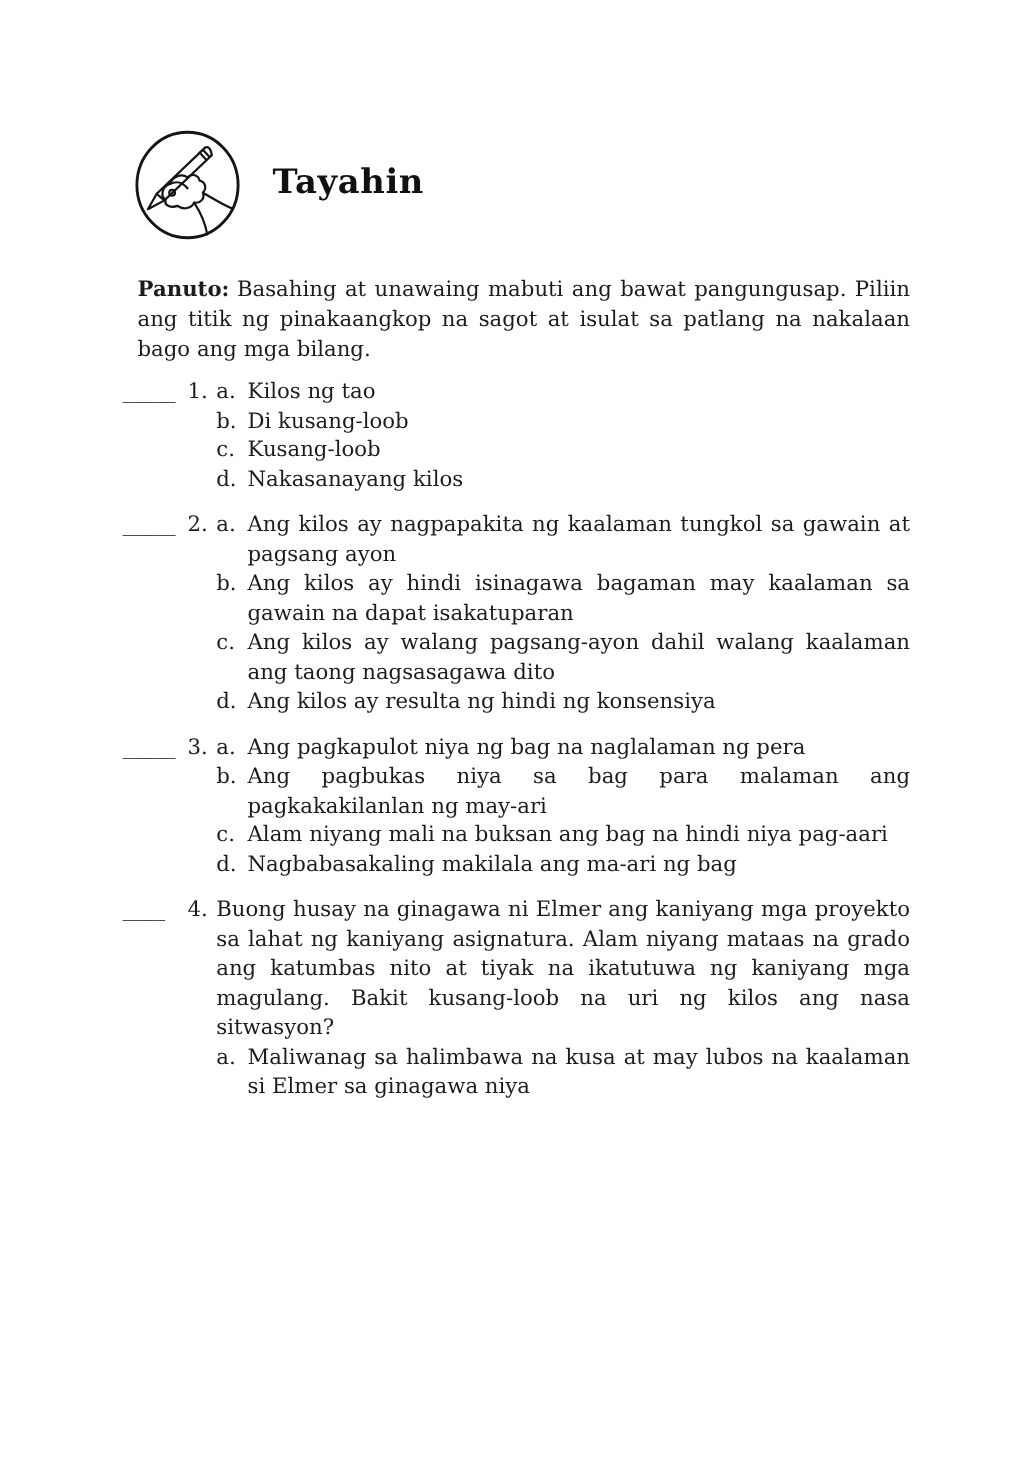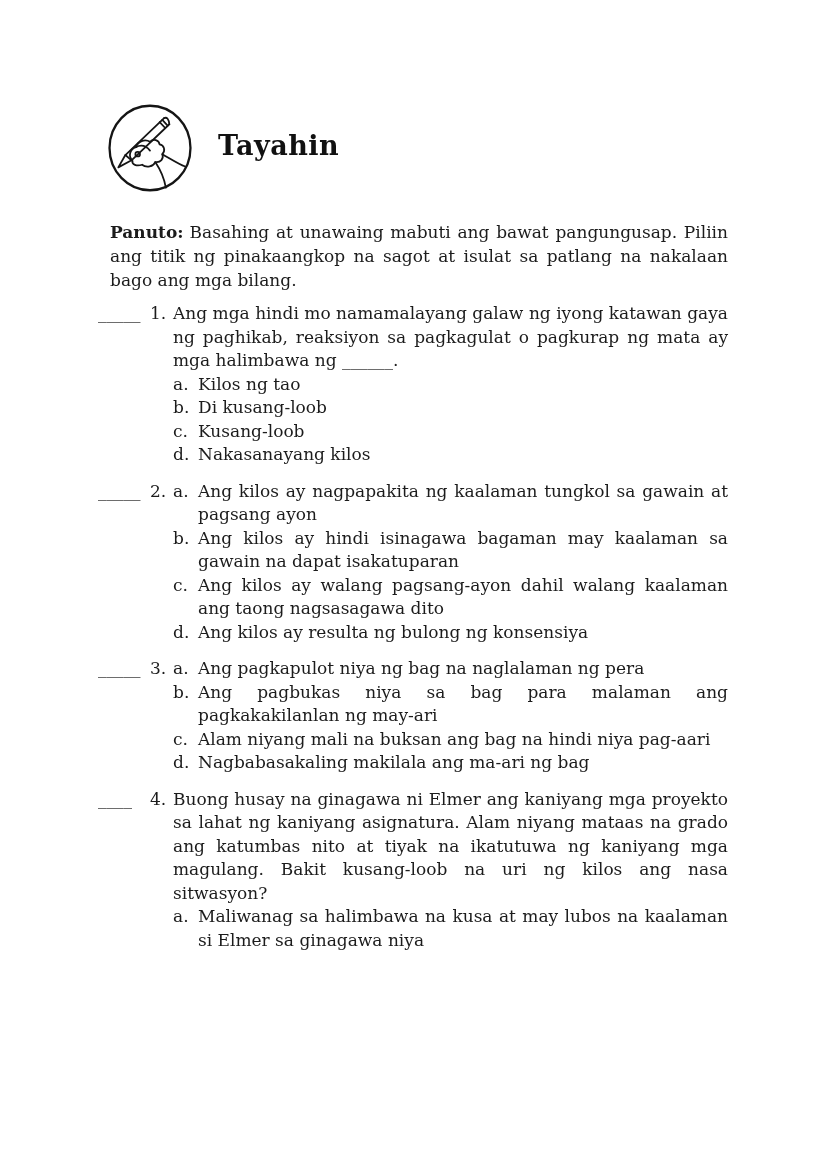--- a/index.html
+++ b/index.html
@@ -115,21 +115,20 @@
   </div>
 
   <p class="instructions"><span class="label">Panuto:</span><span>Basahing at unawaing mabuti ang bawat pangungusap. Piliin ang titik ng pinakaangkop na sagot at isulat sa patlang na nakalaan bago ang mga bilang.</span></p>
 
   <div class="questions">
 
     <div class="question">
       <span class="answer-blank">_____</span>
       <span class="qnum">1.</span>
       <div class="qbody">
-        <p class="stem">Ang mga hindi mo namamalayang galaw ng iyong katawan gaya ng paghikab, reaksiyon sa pagkagulat o pagkurap ng mata ay mga halimbawa ng ______.</p>
         <div class="options">
           <div class="option">
             <span class="letter">a.</span>
             <span class="text">Kilos ng tao</span>
           </div>
           <div class="option">
             <span class="letter">b.</span>
             <span class="text">Di kusang-loob</span>
           </div>
           <div class="option">
@@ -156,21 +155,21 @@
           <div class="option">
             <span class="letter">b.</span>
             <span class="text">Ang kilos ay hindi isinagawa bagaman may kaalaman sa gawain na dapat isakatuparan</span>
           </div>
           <div class="option">
             <span class="letter">c.</span>
             <span class="text">Ang kilos ay walang pagsang-ayon dahil walang kaalaman ang taong nagsasagawa dito</span>
           </div>
           <div class="option">
             <span class="letter">d.</span>
-            <span class="text">Ang kilos ay resulta ng bulong ng konsensiya</span>
+            <span class="text">Ang kilos ay resulta ng hindi ng konsensiya</span>
           </div>
         </div>
       </div>
     </div>
 
     <div class="question">
       <span class="answer-blank">_____</span>
       <span class="qnum">3.</span>
       <div class="qbody">
         <div class="options">

